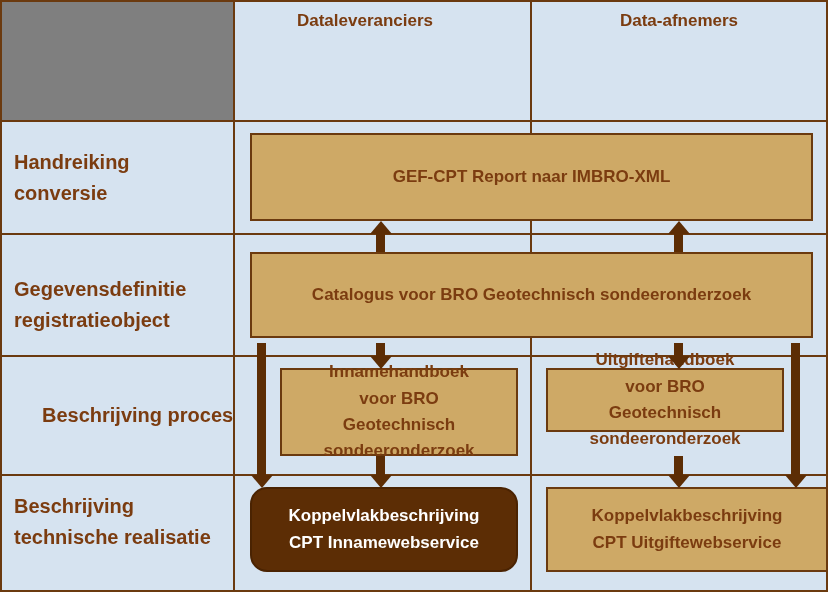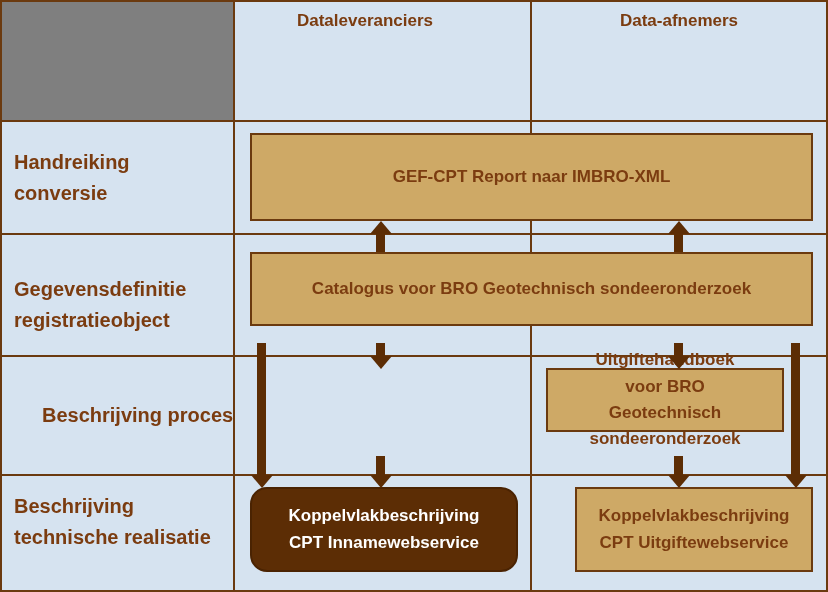--- a/index.html
+++ b/index.html
@@ -61,25 +61,25 @@
     text-align: center;
     padding: 0 32px;
   }
   .box.dark {
     background: var(--box-dark-brown, #5C2D05);
     border-color: var(--box-dark-border, #4A2302);
     color: var(--koppelvlak-text-white, #FFFFFF);
     border-radius: 17px;
   }
   .box.gef        { left: 248px; top: 131px; width: 563px; height: 88px; }
-  .box.catalogus  { left: 248px; top: 250px; width: 563px; height: 74px; text-align: right; }
+  .box.catalogus  { left: 248px; top: 250px; width: 563px; height: 86px; text-align: right; }
   .box.innameh    { left: 278px; top: 366px; width: 238px; height: 88px; }
   .box.uitgifteh  { left: 544px; top: 366px; width: 238px; height: 64px; }
   .box.kop-in     { left: 248px; top: 485px; width: 268px; height: 85px; }
-  .box.kop-uit    { left: 573px; top: 485px; width: 238px; height: 85px; }
+  .box.kop-uit    { left: 544px; top: 485px; width: 282px; height: 85px; }
 
   .arrow { position: absolute; width: 22px; z-index: 3; }
   .arrow .shaft {
     position: absolute; left: 6px; width: 9px;
     background: var(--arrow-brown, #5C2D05);
   }
   .arrow.down .shaft { top: 0; bottom: 11px; }
   .arrow.up   .shaft { top: 11px; bottom: 0; }
   .arrow .head {
     position: absolute; left: 0; width: 0; height: 0;
@@ -106,20 +106,21 @@
   <div class="col-header" style="left:233px;width:260px;">Dataleveranciers</div>
   <div class="col-header" style="left:530px;width:294px;">Data-afnemers</div>
 
   <div class="row-label" style="top:120px;height:111px;">Handreiking conversie</div>
   <div class="row-label" style="top:233px;height:140px;">Gegevensdefinitie registratieobject</div>
   <div class="row-label" style="top:355px;height:117px;margin-left:28px;">Beschrijving proces</div>
   <div class="row-label" style="top:474px;height:92px;">Beschrijving technische realisatie</div>
 
   <div class="box gef">GEF-CPT Report naar IMBRO-XML</div>
   <div class="box catalogus">Catalogus voor BRO Geotechnisch sondeeronderzoek</div>
+  <div class="box innameh">Innamehandboek voor BRO Geotechnisch sondeeronderzoek</div>
   <div class="box uitgifteh">Uitgiftehandboek voor BRO Geotechnisch sondeeronderzoek</div>
   <div class="box kop-in dark">Koppelvlakbeschrijving CPT Innamewebservice</div>
   <div class="box kop-uit">Koppelvlakbeschrijving CPT Uitgiftewebservice</div>
 
   <div>
       <div class="arrow up" style="left: 368px; top: 219px; height: 31px;">
         <div class="shaft"></div>
         <div class="head"></div>
       </div>
       <div class="arrow up" style="left: 666px; top: 219px; height: 31px;">

